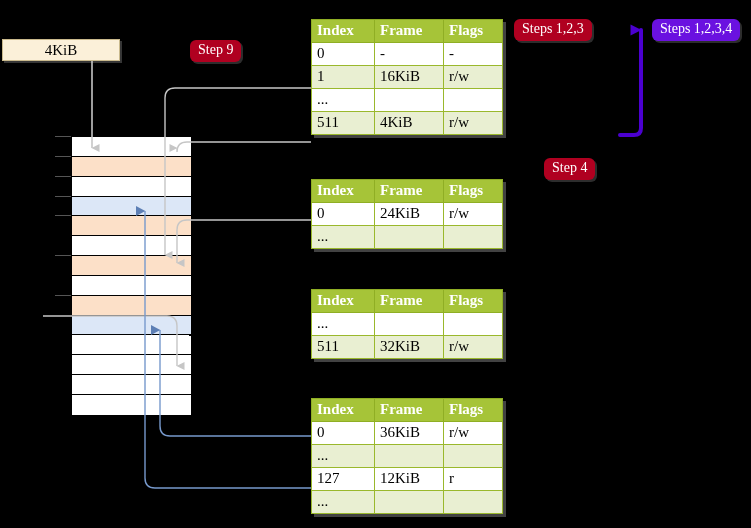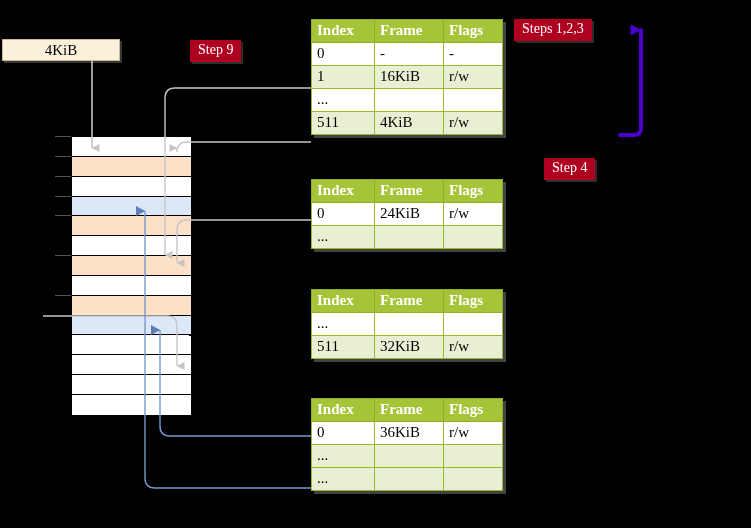--- a/index.html
+++ b/index.html
@@ -30,21 +30,21 @@
         border-bottom:1px solid #000;box-sizing:border-box;}
   .mrow.last{border-bottom:none;}
   .m-white{background:#ffffff;}
   .m-orange{background:#fce0c8;}
   .m-blue{background:#dce7f7;}
   .tick{position:absolute;height:1px;background:#555;width:16px;left:55px;}
 
   
   .badge{position:absolute;color:#ffffff;font-size:14px;
          padding:3px 8px 4px 8px;white-space:nowrap;line-height:1.05;
-         box-shadow:2px 2px 0 rgba(90,90,90,.5);}
+         box-shadow:2px 2px 0 rgba(90,90,90,.5);border-radius:6px;}
   .badge-red{background:#b00020;}
   .badge-blue{background:#6a11e0;}
 
   
   #kib{position:absolute;left:2px;top:39px;width:118px;height:22px;
        background:#fbf0d9;border:1px solid #c9b98c;
        box-shadow:2px 2px 0 rgba(120,120,120,.45);
        display:flex;align-items:center;justify-content:center;
        font-size:15px;color:#000;box-sizing:border-box;}
 
@@ -58,20 +58,23 @@
 
   <div id="kib">
     <span>4KiB</span>
   </div>
 
   <div class="badge badge-red" style="left:190px;top:40px;">
     <span>Step 9</span>
   </div>
   <div class="badge badge-red" style="left:514px;top:19px;">
     <span>Steps 1,2,3</span>
+  </div>
+  <div class="badge badge-blue" style="left:652px;top:19px;">
+    <span>Steps 1,2,3,4</span>
   </div>
   <div class="badge badge-red" style="left:544px;top:158px;">
     <span>Step 4</span>
   </div>
 
   <div id="memcol">
       <div class="mrow m-white" style="top: 0px; height: 19.85px;"></div>
       <div class="mrow m-orange" style="top: 19.85px; height: 19.85px;"></div>
       <div class="mrow m-white" style="top: 39.7px; height: 19.85px;"></div>
       <div class="mrow m-blue" style="top: 59.55px; height: 19.85px;"></div>
@@ -181,20 +184,25 @@
         <tr class="norm">
           <td class="c-index">0</td>
           <td class="c-frame">36KiB</td>
           <td class="c-flags">r/w</td>
         </tr>
         <tr class="alt">
           <td class="c-index">...</td>
           <td class="c-frame"></td>
           <td class="c-flags"></td>
         </tr>
+        <tr class="norm">
+          <td class="c-index">127</td>
+          <td class="c-frame">12KiB</td>
+          <td class="c-flags">r</td>
+        </tr>
         <tr class="alt">
           <td class="c-index">...</td>
           <td class="c-frame"></td>
           <td class="c-flags"></td>
         </tr>
       </tbody>
     </table>
 
   <svg class="overlay" viewBox="0 0 751 528">
     <defs>

